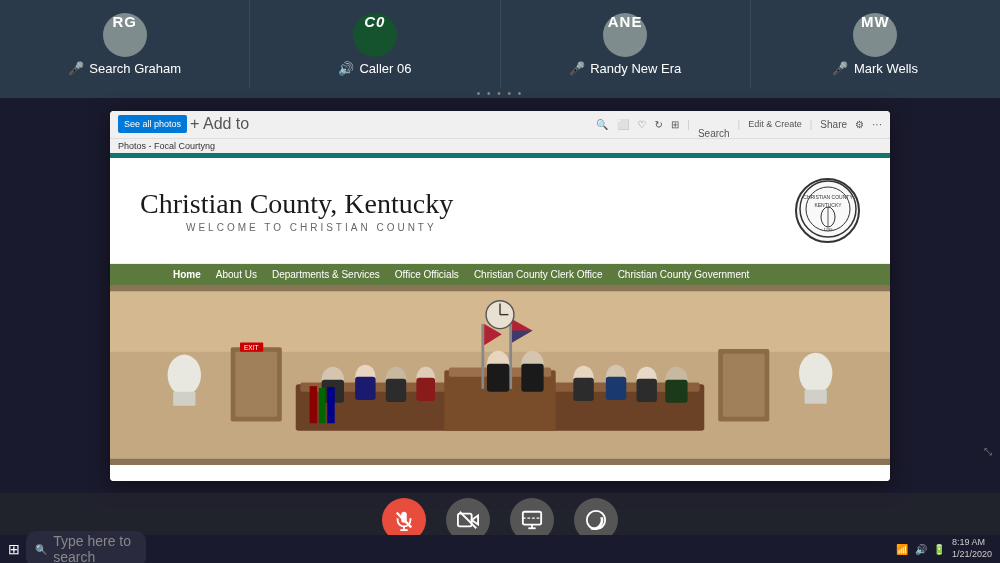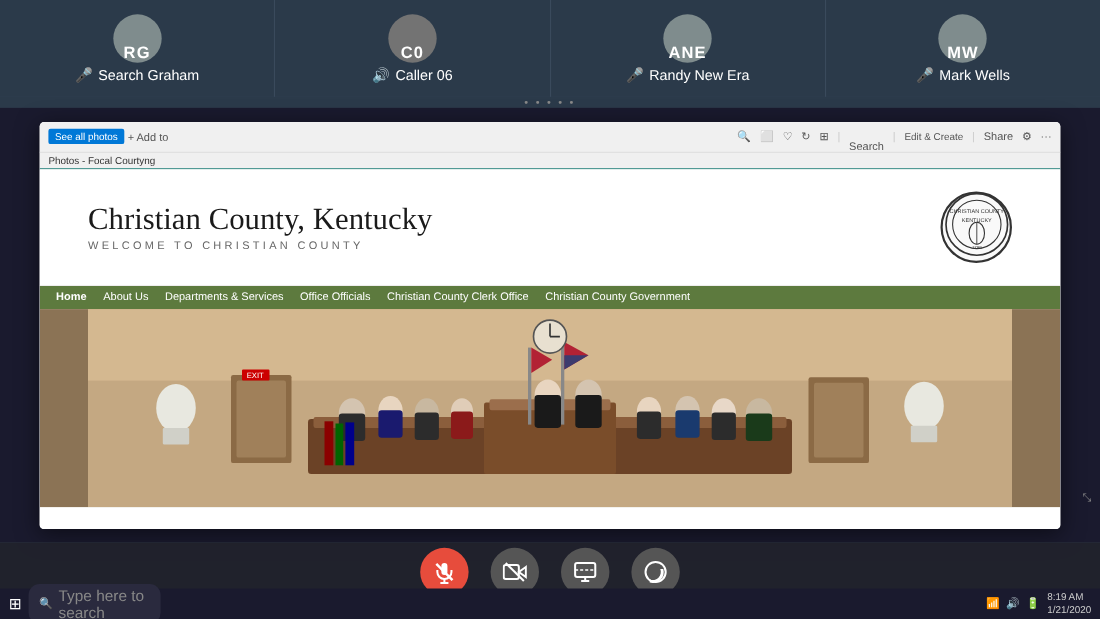--- a/index.html
+++ b/index.html
@@ -29,21 +29,21 @@
       position: relative;
       gap: 4px;
     }
     .participant:last-child { border-right: none; }
     .participant-avatar {
       width: 44px;
       height: 44px;
       border-radius: 50%;
       background: #555;
       display: flex;
-      align-items: flex-end;
+      align-items: flex-start;
       justify-content: center;
       color: #fff;
       font-size: 15px;
       font-weight: bold;
       letter-spacing: 1px;
     }
     .participant-name {
       color: #fff;
       font-size: 13px;
       display: flex;
@@ -56,21 +56,21 @@
     }
     .mic-icon-green {
       color: #2ecc71;
       font-size: 13px;
     }
     .speaker-icon {
       color: #3498db;
       font-size: 13px;
     }
     .avatar-rg { background: #7f8c8d; }
-    .avatar-c0 { background: #737373; }
+    .avatar-c0 { background: #14532d; font-style: italic; }
     .avatar-ane { background: #7f8c8d; }
     .avatar-mw { background: #7f8c8d; }
 
     
     .drag-handle {
       width: 100%;
       display: flex;
       justify-content: center;
       align-items: center;
       height: 10px;
@@ -88,21 +88,21 @@
       width: 100%;
       height: 395px;
       background: #1a1a2e;
       display: flex;
       align-items: center;
       justify-content: center;
     }
 
     
     .browser-window {
-      width: 928px;
+      width: 780px;
       height: 370px;
       background: #fff;
       border-radius: 4px;
       overflow: hidden;
       box-shadow: 0 4px 20px rgba(0,0,0,0.5);
       display: flex;
       flex-direction: column;
     }
 
     .browser-toolbar {
@@ -142,41 +142,42 @@
 
     .browser-content {
       flex: 1;
       overflow: hidden;
       background: #fff;
     }
 
     
     .website-header {
       background: #fff;
-      padding: 20px 44px;
+      padding: 20px 30px;
       display: flex;
       align-items: center;
       gap: 30px;
       border-bottom: 1px solid #eee;
     }
     .website-title-block {
       flex: 1;
     }
     .website-title {
       font-size: 28px;
       font-family: Georgia, serif;
       color: #1a1a1a;
       font-weight: normal;
     }
     .website-subtitle {
       font-size: 10px;
       letter-spacing: 3px;
       color: #666;
       text-transform: uppercase;
       margin-top: 2px;
+      margin-left: 46px;
     }
     .county-seal {
       width: 65px;
       height: 65px;
       border-radius: 50%;
       border: 2px solid #333;
       display: flex;
       align-items: center;
       justify-content: center;
       font-size: 8px;
@@ -201,20 +202,21 @@
       font-size: 10px;
     }
     .nav-link {
       color: #fff;
       text-decoration: none;
       font-size: 10px;
     }
     .nav-link.active {
       color: #fff;
       font-weight: bold;
+      margin-left: 48px;
     }
 
     
     .photo-area {
       background: #8b7355;
       height: 180px;
       display: flex;
       align-items: center;
       justify-content: center;
       overflow: hidden;
@@ -315,21 +317,21 @@
       right: 8px;
       color: #888;
       font-size: 10px;
     }
 
     .photos-label {
       background: #f0f0f0;
       font-size: 9px;
       color: #333;
       padding: 2px 8px;
-      border-bottom: 1px solid #0f766e;
+      border-bottom: 5px solid #0f766e;
     }
   </style>
 </head>
 <body>
 
 <div class="participant-bar">
 
   <div class="participant">
     <div class="participant-avatar avatar-rg">
       <span>RG</span>
@@ -378,21 +380,21 @@
 
 <div class="main-content">
 
   <div class="browser-window">
 
     <div class="browser-toolbar">
       <div class="browser-btn-area">
         <div class="browser-btn">
           <span>See all photos</span>
         </div>
-        <div style="font-size:10px;color:#555;display:flex;align-items:flex-end;gap:3px;">
+        <div style="font-size:16px;color:#555;display:flex;align-items:flex-start;gap:3px;">
           <span>+ Add to</span>
         </div>
       </div>
       <div class="browser-spacer"></div>
 
       <div class="browser-actions">
         <span style="cursor:pointer;">🔍</span>
         <span style="cursor:pointer;">⬜</span>
         <span style="cursor:pointer;">♡</span>
         <span style="cursor:pointer;">↻</span>

